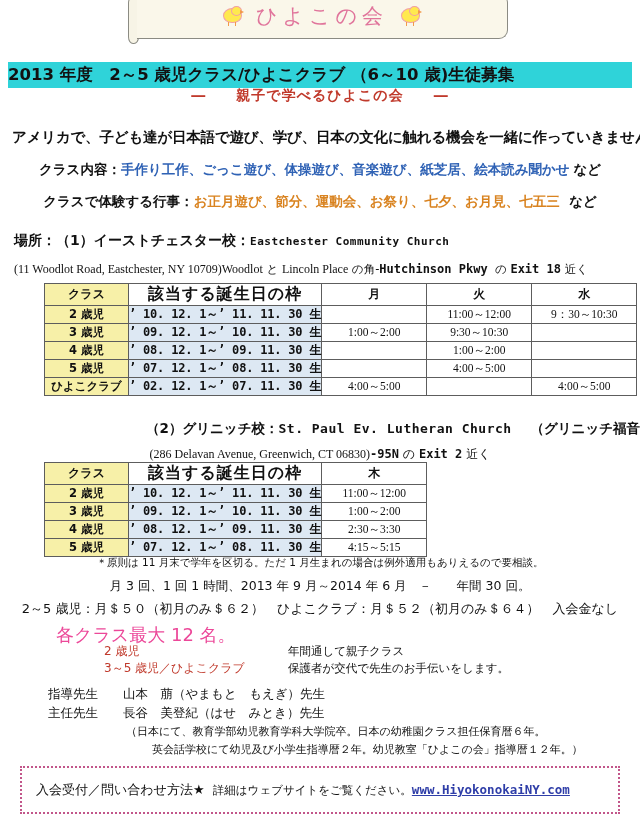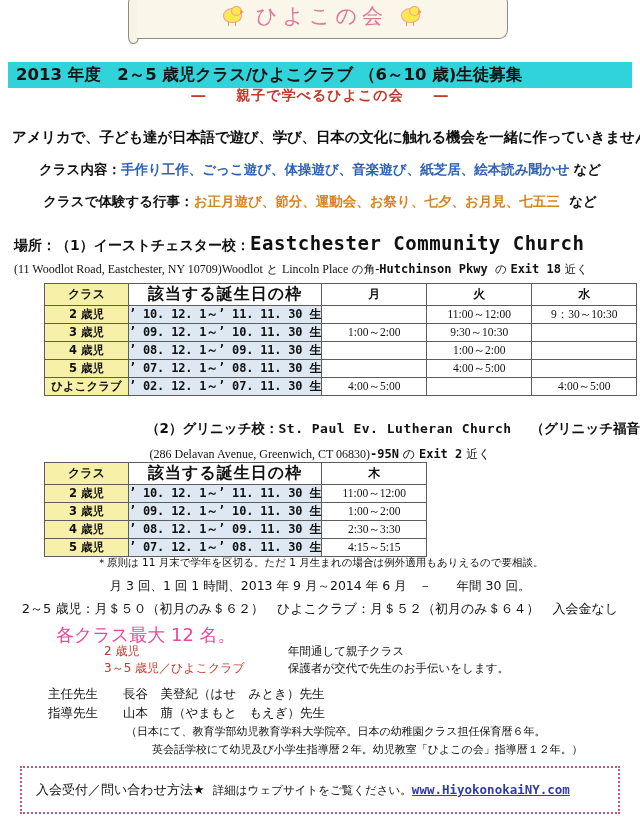--- a/index.html
+++ b/index.html
@@ -116,21 +116,21 @@
     display: flex;
     align-items: center;
     box-sizing: border-box;
   }
   .title-bar-text {
     font-family: "DejaVu Sans", sans-serif;
     font-weight: bold;
     font-size: 16.5px;
     color: #121212;
     white-space: nowrap;
-    padding-left: 8px;
+    padding-left: 0;
   }
 
   
   .row {
     position: absolute;
     white-space: nowrap;
   }
   .subtitle {
     left: 0; right: 0;
     top: 87px;
@@ -174,21 +174,21 @@
     left: 14px;
     top: 232px;
     font-family: "DejaVu Sans", sans-serif;
     font-weight: bold;
     font-size: 14px;
     color: #111;
   }
   .place1 .mono {
     font-family: "DejaVu Sans Mono", monospace;
     font-weight: bold;
-    font-size: 19px;
+    font-size: 11px;
     letter-spacing: 0.5px;
   }
   .addr1 {
     left: 14px;
     top: 262px;
     font-size: 12px;
     color: #111;
   }
   .addr1 .small-serif { font-family: "Liberation Serif", serif; font-size: 12px; }
   .addr1 .jp { font-family: "DejaVu Sans", sans-serif; font-size: 11.5px; }
@@ -551,22 +551,22 @@
       <span class="nleft">2 歳児</span>
       <span class="nright">年間通して親子クラス</span>
     </div>
     <div class="nrow">
       <span class="nleft">3～5 歳児／ひよこクラブ</span>
       <span class="nright">保護者が交代で先生のお手伝いをします。</span>
     </div>
   </div>
 
   <div class="teachers">
+    <div class="trow">指導先生　　山本　萠（やまもと　もえぎ）先生</div>
     <div class="trow">主任先生　　長谷　美登紀（はせ　みとき）先生</div>
-    <div class="trow">指導先生　　山本　萠（やまもと　もえぎ）先生</div>
     <div class="tcred">（日本にて、教育学部幼児教育学科大学院卒。日本の幼稚園クラス担任保育暦６年。</div>
     <div class="tcred second">英会話学校にて幼児及び小学生指導暦２年。幼児教室「ひよこの会」指導暦１２年。）</div>
   </div>
 
   <div class="footer-box">
     <span class="footer-text"><span>入会受付／問い合わせ方法★</span><span>&nbsp;&nbsp;</span><span class="small">詳細はウェブサイトをご覧ください。</span><a class="footer-url">www.HiyokonokaiNY.com</a></span>
   </div>
 
 </div>
 

